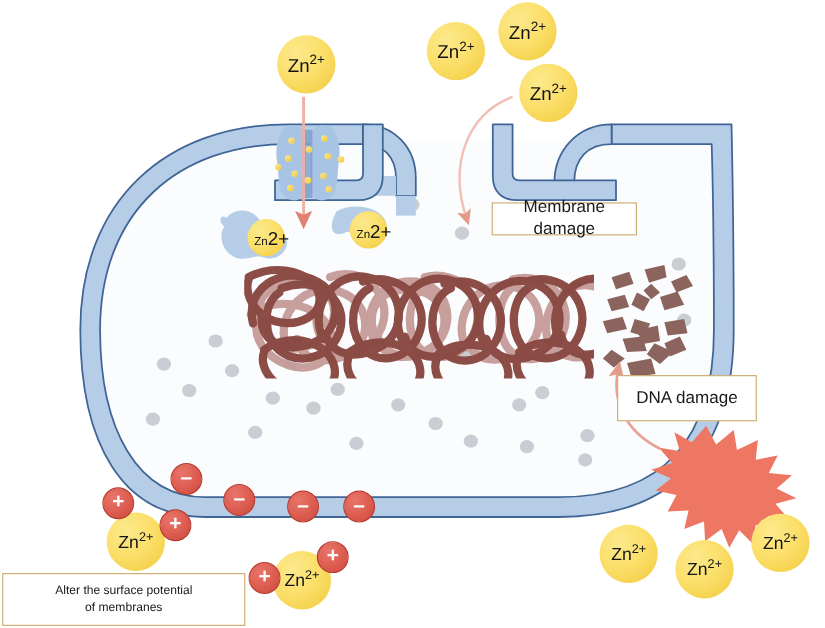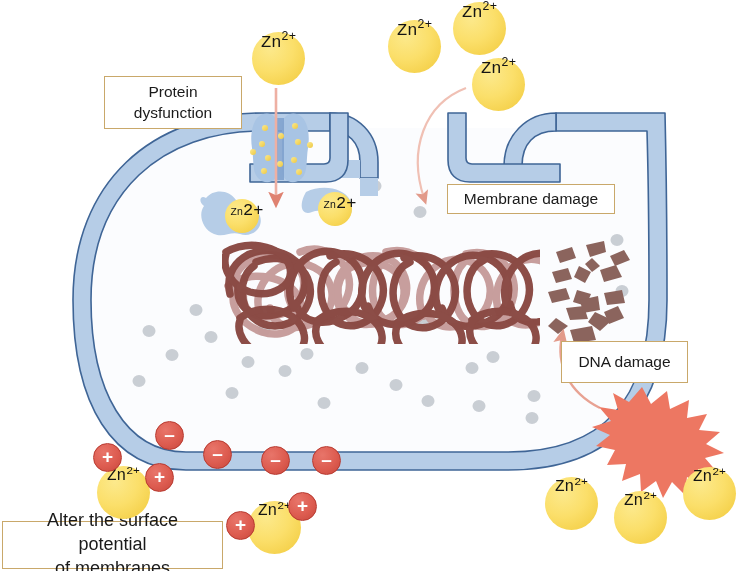--- a/index.html
+++ b/index.html
@@ -34,33 +34,34 @@
     color: #1a1a1a;
     font-size: 15px;
     line-height: 1.32;
     display: flex;
     align-items: center;
     justify-content: center;
     padding: 3px 8px;
   }
   .callout .txt { white-space: pre-line; }
   #callout-protein   { left: 104px; top: 76px;  width: 138px; height: 53px; font-size: 15.5px; }
-  #callout-membrane  { left: 447px; top: 184px; width: 168px; height: 30px; font-size: 15.5px; justify-content: center; }
+  #callout-membrane  { left: 447px; top: 184px; width: 132px; height: 30px; font-size: 15.5px; justify-content: center; }
   #callout-dna       { left: 561px; top: 341px; width: 127px; height: 42px; font-size: 15.5px; }
-  #callout-surface   { left: 2px;   top: 521px; width: 221px; height: 48px; font-size: 18px; }
+  #callout-surface   { left: 2px;   top: 521px; width: 221px; height: 48px; font-size: 11px; }
 
   
   .zn {
     position: absolute;
     border-radius: 50%;
     background: radial-gradient(circle at 34% 30%, #fce98c 0%, #fbdf6a 46%, #f5d24e 78%, #e8c441 100%);
     display: flex;
+    align-items: center;
     justify-content: center;
     color: #141414;
-    font-family: Liberation Mono, monospace;
+    font-family: Liberation Sans, sans-serif;
     white-space: nowrap;
     box-sizing: border-box;
   }
   .zn .lbl { transform: translateY(1px); }
   .zn sup { font-size: 0.72em; vertical-align: super; line-height: 0; }
   .zn-inner .lbl { position: relative; }
   .zn-inner .sm { font-size: 0.62em; }
 
   
   .charge {
@@ -327,24 +328,20 @@
                L 651 404 L 667 391 L 670 409 L 689 400 L 687 418
                L 707 414 L 699 430 L 720 432 L 706 444 L 724 453
                L 705 458 L 717 472 L 698 469 L 703 486 L 687 477
                L 685 495 L 672 482 L 663 498 L 656 481 L 641 492
                L 640 474 L 622 481 L 626 464 L 607 465 L 615 450
                L 596 446 L 610 435 L 592 427 L 611 421 L 599 407
                L 618 410 L 613 393 L 629 402 Z" fill="#ed7762"></path>
     </g>
   </svg>
 
-  <div class="callout" id="callout-protein">
-    <span class="txt">Protein
-dysfunction</span>
-  </div>
 
   <div class="callout" id="callout-membrane">
     <span class="txt">Membrane damage</span>
   </div>
 
   <div class="callout" id="callout-dna">
     <span class="txt">DNA damage</span>
   </div>
 
   <div class="callout" id="callout-surface">

